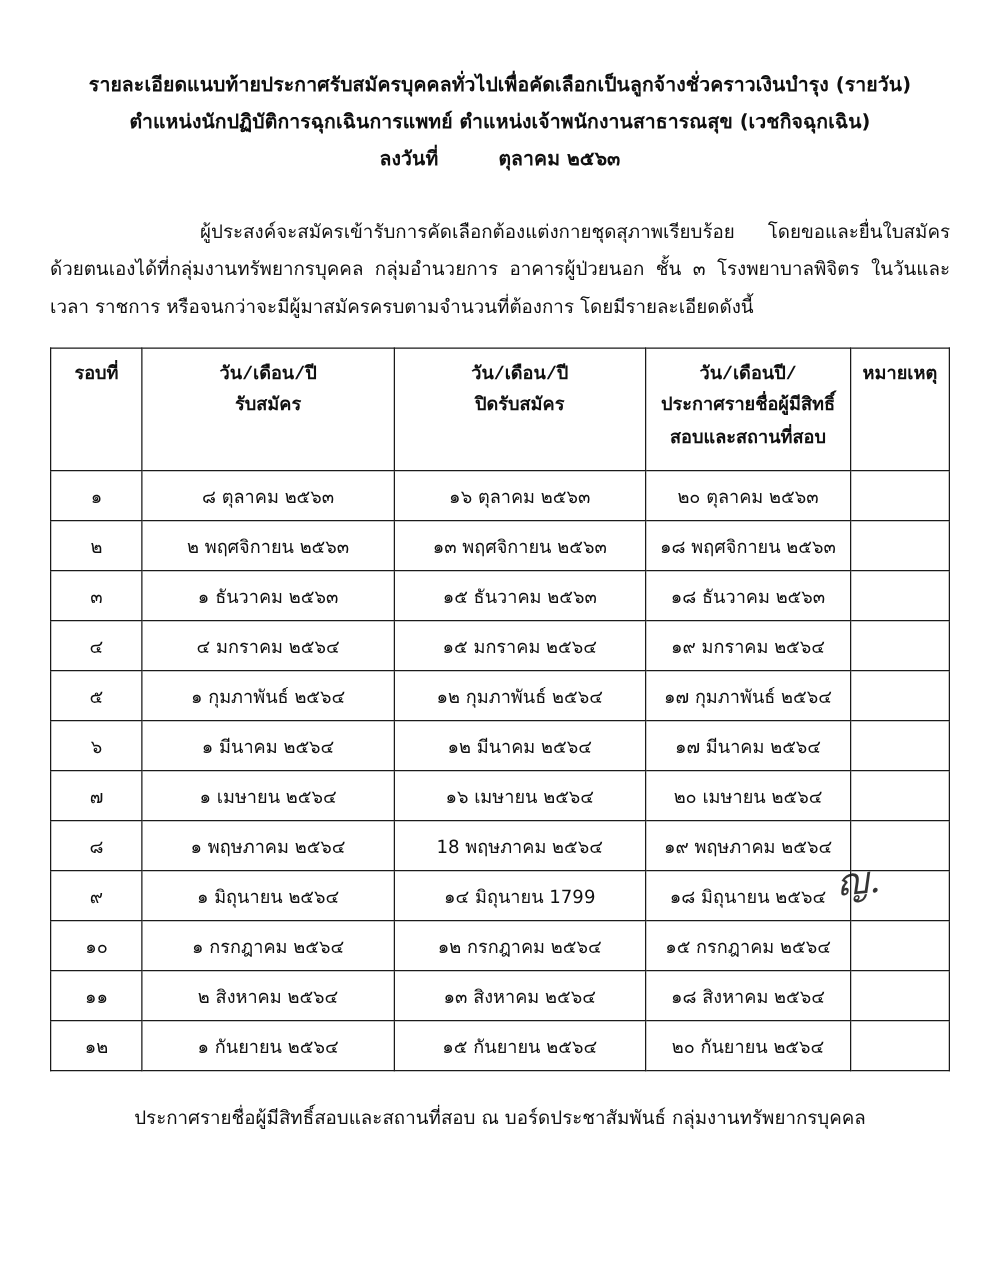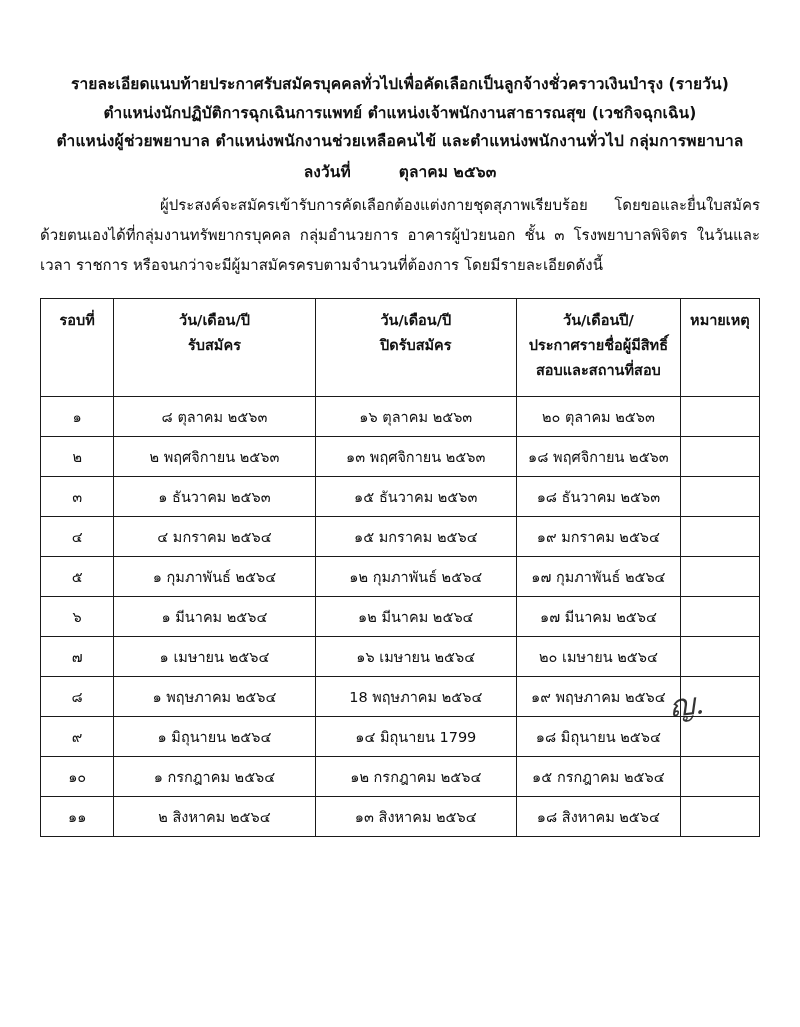--- a/index.html
+++ b/index.html
@@ -12,21 +12,21 @@
     height: 1027px;
     font-family: "DejaVu Sans", sans-serif;
     color: #101010;
     position: relative;
     overflow: hidden;
   }
   .page {
     width: 800px;
     height: 780px;
     box-sizing: border-box;
-    padding: 70px 40px 20px 40px;
+    padding: 54px 40px 20px 40px;
     position: relative;
   }
   .header-block {
     text-align: center;
     font-size: 15.5px;
     line-height: 1.85;
     font-weight: 600;
     letter-spacing: 0.1px;
   }
   .header-line {
@@ -38,21 +38,21 @@
   }
   .date-line {
     display: block;
     margin-top: 2px;
   }
   .date-line .gap {
     display: inline-block;
     width: 48px;
   }
   .intro {
-    margin-top: 3px;
+    margin-top: 28px;
     font-size: 15px;
     line-height: 2.0;
     text-align: justify;
     font-weight: 500;
   }
   .intro .indent {
     display: inline-block;
     width: 120px;
   }
   table.schedule {
@@ -67,20 +67,21 @@
     text-align: center;
     font-size: 14.5px;
     font-weight: 500;
     padding: 0;
   }
   table.schedule th {
     font-weight: 600;
     vertical-align: top;
     padding: 9px 2px 12px 2px;
     line-height: 1.75;
+    font-family: Liberation Mono, monospace;
   }
   table.schedule th .th-line {
     display: block;
   }
   table.schedule td {
     height: 39px;
   }
   col.c-round { width: 10.2%; }
   col.c-open  { width: 28.0%; }
   col.c-close { width: 28.0%; }
@@ -114,21 +115,20 @@
   }
 </style>
 </head>
 <body>
 
 <div class="page">
 
   <div class="header-block">
     <span class="header-line l1">รายละเอียดแนบท้ายประกาศรับสมัครบุคคลทั่วไปเพื่อคัดเลือกเป็นลูกจ้างชั่วคราวเงินบำรุง (รายวัน)</span>
     <span class="header-line l2">ตำแหน่งนักปฏิบัติการฉุกเฉินการแพทย์ ตำแหน่งเจ้าพนักงานสาธารณสุข (เวชกิจฉุกเฉิน)</span>
-    <span class="header-line l3">ตำแหน่งผู้ช่วยพยาบาล ตำแหน่งพนักงานช่วยเหลือคนไข้ และตำแหน่งพนักงานทั่วไป กลุ่มการพยาบาล</span>
     <span class="date-line">
       <span>ลงวันที่</span><span class="gap"></span><span>ตุลาคม ๒๕๖๓</span>
     </span>
   </div>
 
   <div class="intro">
     <span class="indent"></span><span>ผู้ประสงค์จะสมัครเข้ารับการคัดเลือกต้องแต่งกายชุดสุภาพเรียบร้อย โดยขอและยื่นใบสมัคร</span>
     <span>ด้วยตนเองได้ที่กลุ่มงานทรัพยากรบุคคล กลุ่มอำนวยการ อาคารผู้ป่วยนอก ชั้น ๓ โรงพยาบาลพิจิตร ในวันและเวลา</span>
     <span>ราชการ หรือจนกว่าจะมีผู้มาสมัครครบตามจำนวนที่ต้องการ โดยมีรายละเอียดดังนี้</span>
   </div>
@@ -235,21 +235,29 @@
         <td>๑๕ กรกฎาคม ๒๕๖๔</td>
         <td></td>
       </tr>
       <tr>
         <td>๑๑</td>
         <td>๒ สิงหาคม ๒๕๖๔</td>
         <td>๑๓ สิงหาคม ๒๕๖๔</td>
         <td>๑๘ สิงหาคม ๒๕๖๔</td>
         <td></td>
       </tr>
+      <tr>
+        <td>๑๒</td>
+        <td>๑ กันยายน ๒๕๖๔</td>
+        <td>๑๕ กันยายน ๒๕๖๔</td>
+        <td>๒๐ กันยายน ๒๕๖๔</td>
+        <td></td>
+      </tr>
     </tbody>
   </table>
 
   <div class="footer">
+    <span class="center-line">ประกาศรายชื่อผู้มีสิทธิ์สอบและสถานที่สอบ ณ บอร์ดประชาสัมพันธ์ กลุ่มงานทรัพยากรบุคคล</span>
   </div>
 
   <div class="signature">ญ.</div>
 
 </div>
 
 </body></html>

